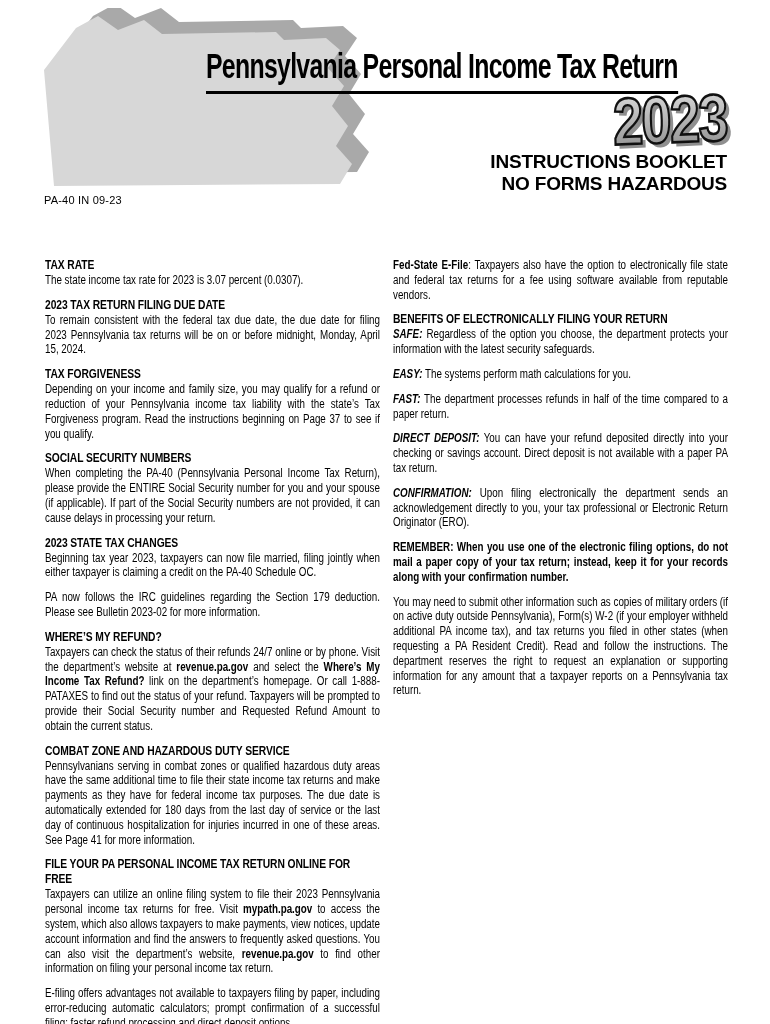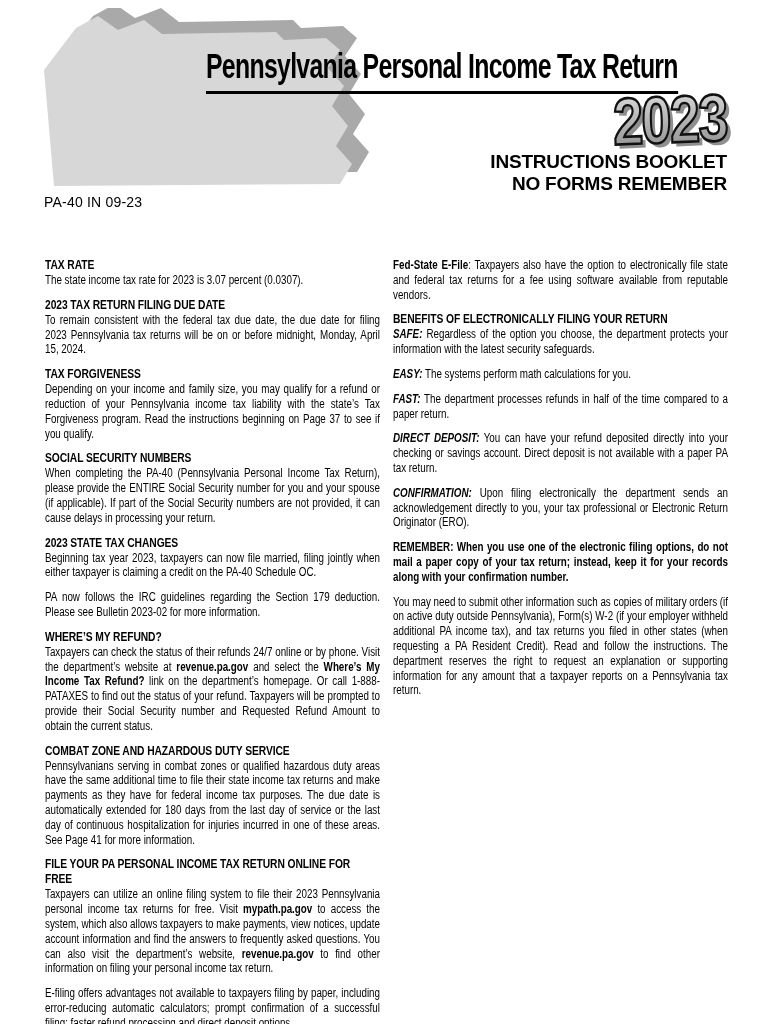--- a/index.html
+++ b/index.html
@@ -38,21 +38,21 @@
       -webkit-background-clip:text;background-clip:text;color:transparent;}
   }
 
   
   .title{position:absolute;left:206px;top:46px;z-index:4;white-space:nowrap;transform:scaleX(.71);transform-origin:left top;}
   .title span{font-size:35px;font-weight:700;letter-spacing:-1px;border-bottom:3.5px solid #000;padding-bottom:5px;display:inline-block;}
 
   
   .booklet{position:absolute;right:43px;top:151px;z-index:4;text-align:right;font-weight:700;font-size:19px;line-height:21.5px;letter-spacing:-.2px;}
 
-  .form-number{position:absolute;left:44px;top:194px;font-size:14px;letter-spacing:.2px;z-index:4;}
+  .form-number{position:absolute;left:44px;top:194px;font-size:11px;letter-spacing:.2px;z-index:4;}
 
   
   .columns{position:absolute;left:45px;top:214px;width:725px;height:806px;z-index:2;margin-top:44px;}
   .col{position:absolute;top:0;width:410px;transform:scaleX(.817);transform-origin:left top;}
   .col-left{left:0;}
   .col-right{left:348px;}
 
   .sec{margin:0;}
   .sec + .sec{margin-top:10px;}
   .sec-h{margin:0;font-size:12.6px;font-weight:700;line-height:15px;letter-spacing:-.1px;}
@@ -78,21 +78,21 @@
     <span>Pennsylvania Personal Income Tax Return</span>
   </div>
 
   <div class="year layered">
     <div class="layer layer-shadow">2023</div>
     <div class="layer layer-front">2023</div>
   </div>
 
   <div class="booklet">
     <div>INSTRUCTIONS BOOKLET</div>
-    <div>NO FORMS REMEMBER</div>
+    <div>NO FORMS HAZARDOUS</div>
   </div>
 
   <div class="form-number">PA-40 IN 09-23</div>
 
   <div class="columns">
     <section class="col col-left">
         <section class="sec">
           <h3 class="sec-h">TAX RATE</h3>
           <p class="para"><span>The state income tax rate for 2023 is 3.07 percent (0.0307).</span></p>
         </section>

